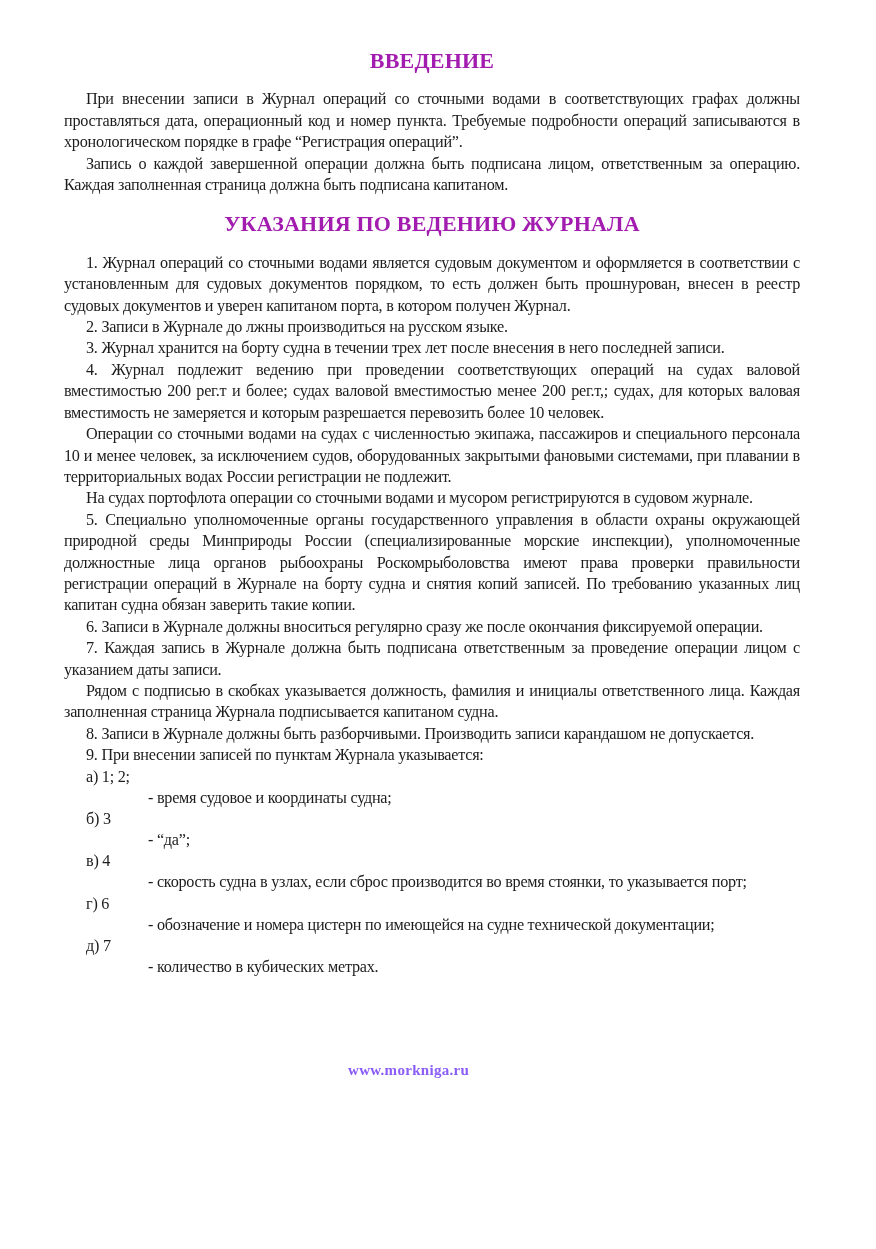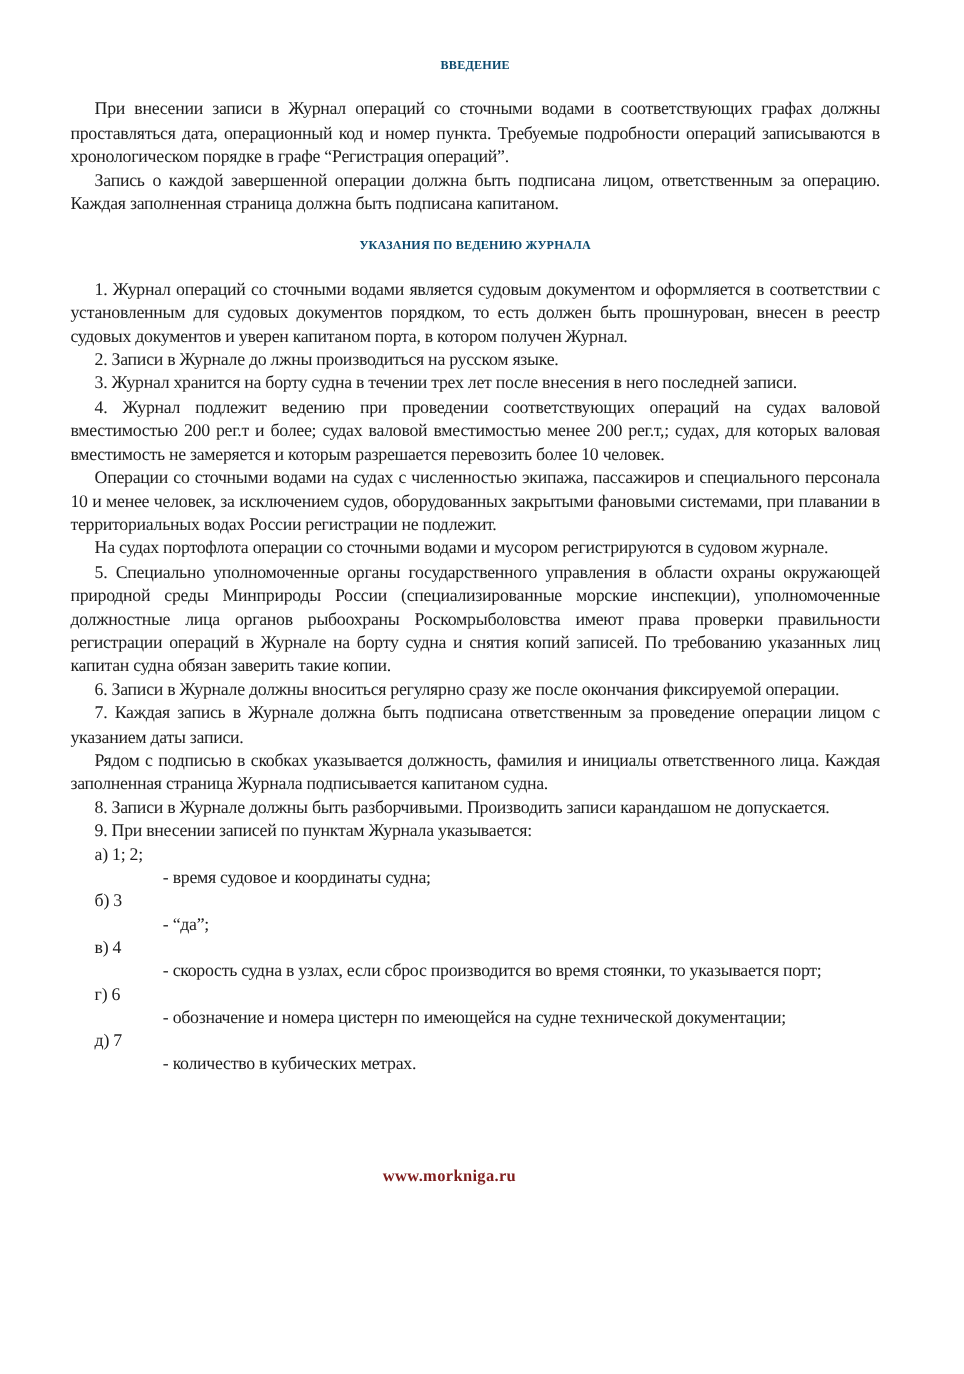--- a/index.html
+++ b/index.html
@@ -4,33 +4,33 @@
   <style>
     html, body { margin: 0; padding: 0; background: #ffffff; }
     body { width: 876px; height: 1249px; overflow: hidden; position: relative; }
     .page {
       position: absolute; left: 64px; top: 48px; width: 736px;
       font-family: "Liberation Serif", serif;
       font-size: 16.2px; line-height: 21.4px; color: #1c1c1c;
       letter-spacing: -0.25px;
     }
     .h {
-      text-align: center; font-weight: bold; font-size: 11px;
-      letter-spacing: 0.2px; color: #0c4a6e;
+      text-align: center; font-weight: bold; font-size: 22px;
+      letter-spacing: 0.2px; color: #a21caf;
     }
     .h1 { margin-top: 2px; margin-bottom: 18px; }
     .h2 { margin-top: 17px; margin-bottom: 18px; }
     p { margin: 0; text-align: justify; text-indent: 22px; font-family: Liberation Serif, serif; }
     .sub { display: flex; margin: 0; }
     .sub .code { width: 62px; flex: none; padding-left: 22px; }
     .sub .desc { flex: none; width: 600px; margin-top: 21px; }
     .watermark {
       position: absolute; left: 348px; top: 1062px;
       font-family: "Liberation Serif", serif; font-weight: bold;
-      font-size: 15px; color: #7f1d1d; letter-spacing: 0.3px;
+      font-size: 15px; color: #8b5cf6; letter-spacing: 0.3px;
     }
   </style>
 </head>
 <body>
 
 <div class="page">
   <div class="h h1">ВВЕДЕНИЕ</div>
   <p>При внесении записи в Журнал операций со сточными водами в соответствующих графах должны проставляться дата, операционный код и номер пункта. Требуемые подробности операций записываются в хронологическом порядке в графе “Регистрация операций”.</p>
   <p>Запись о каждой завершенной операции должна быть подписана лицом, ответственным за операцию. Каждая заполненная страница должна быть подписана капитаном.</p>
 

